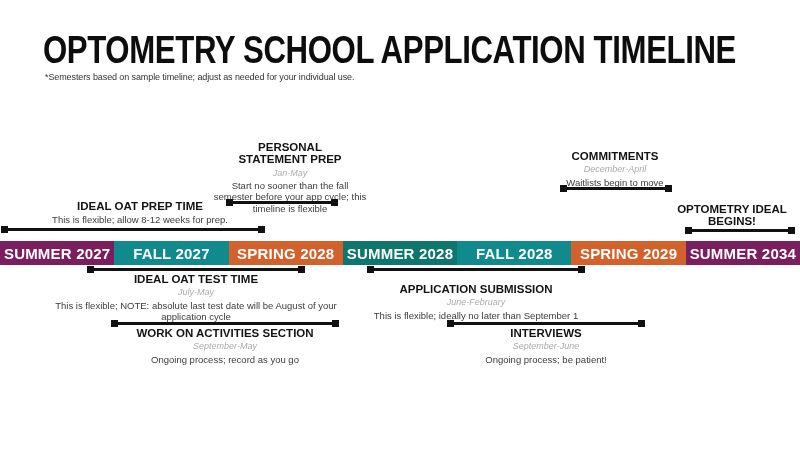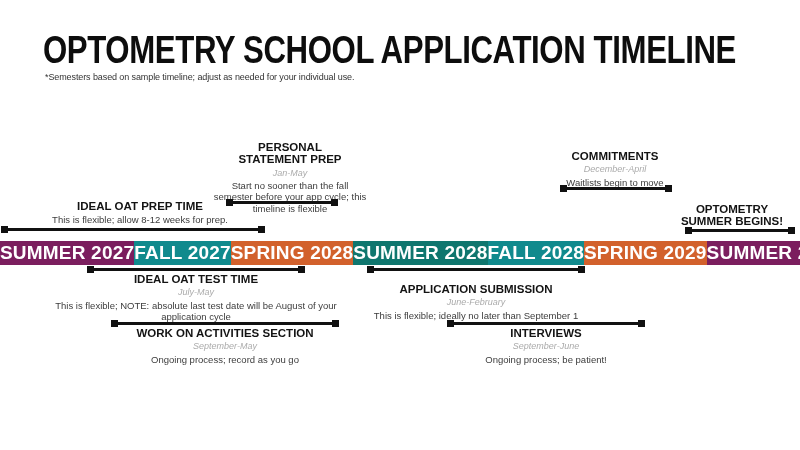--- a/index.html
+++ b/index.html
@@ -15,21 +15,21 @@
   }
   .subtitle{
     position:absolute;left:45px;top:72px;font-size:9px;letter-spacing:-0.1px;color:#333;
   }
   
   .bar{
     position:absolute;left:0;top:241px;width:800px;height:24px;display:flex;
   }
   .seg{
     flex:1 1 0;display:flex;align-items:center;justify-content:center;
-    color:#ffffff;font-weight:bold;font-size:19px;letter-spacing:0.2px;white-space:nowrap;
+    color:#ffffff;font-weight:bold;font-size:15px;letter-spacing:0.2px;white-space:nowrap;
   }
   
   .bracket{position:absolute;height:3px;background:#111;}
   .bracket::before,.bracket::after{
     content:"";position:absolute;width:7px;height:7px;background:#111;top:-2px;
   }
   .bracket::before{left:-1px;}
   .bracket::after{right:-1px;}
   
   .anno{position:absolute;text-align:center;line-height:1.1;}
@@ -59,21 +59,21 @@
     <div class="anno-desc">Start no sooner than the fall semester before your app cycle; this timeline is flexible</div>
   </div>
 
   <div class="anno" style="left:540px;top:150px;width:150px;">
     <div class="anno-title">COMMITMENTS</div>
     <div class="anno-date">December-April</div>
     <div class="anno-desc">Waitlists begin to move</div>
   </div>
 
   <div class="anno bs-title" style="left:666px;top:203px;width:132px;">
-    <div class="anno-title">OPTOMETRY SUMMER BEGINS!</div>
+    <div class="anno-title">OPTOMETRY IDEAL BEGINS!</div>
   </div>
 
   <div class="bracket" style="left:2px;top:228px;width:262px;"></div>
   <div class="bracket" style="left:227px;top:201px;width:110px;"></div>
   <div class="bracket" style="left:561px;top:187px;width:110px;"></div>
   <div class="bracket" style="left:686px;top:229px;width:108px;"></div>
 
   <div class="bar">
     <div class="seg" style="background: rgb(123, 30, 94);">SUMMER 2027</div>
     <div class="seg" style="background: rgb(16, 138, 141);">FALL 2027</div>

